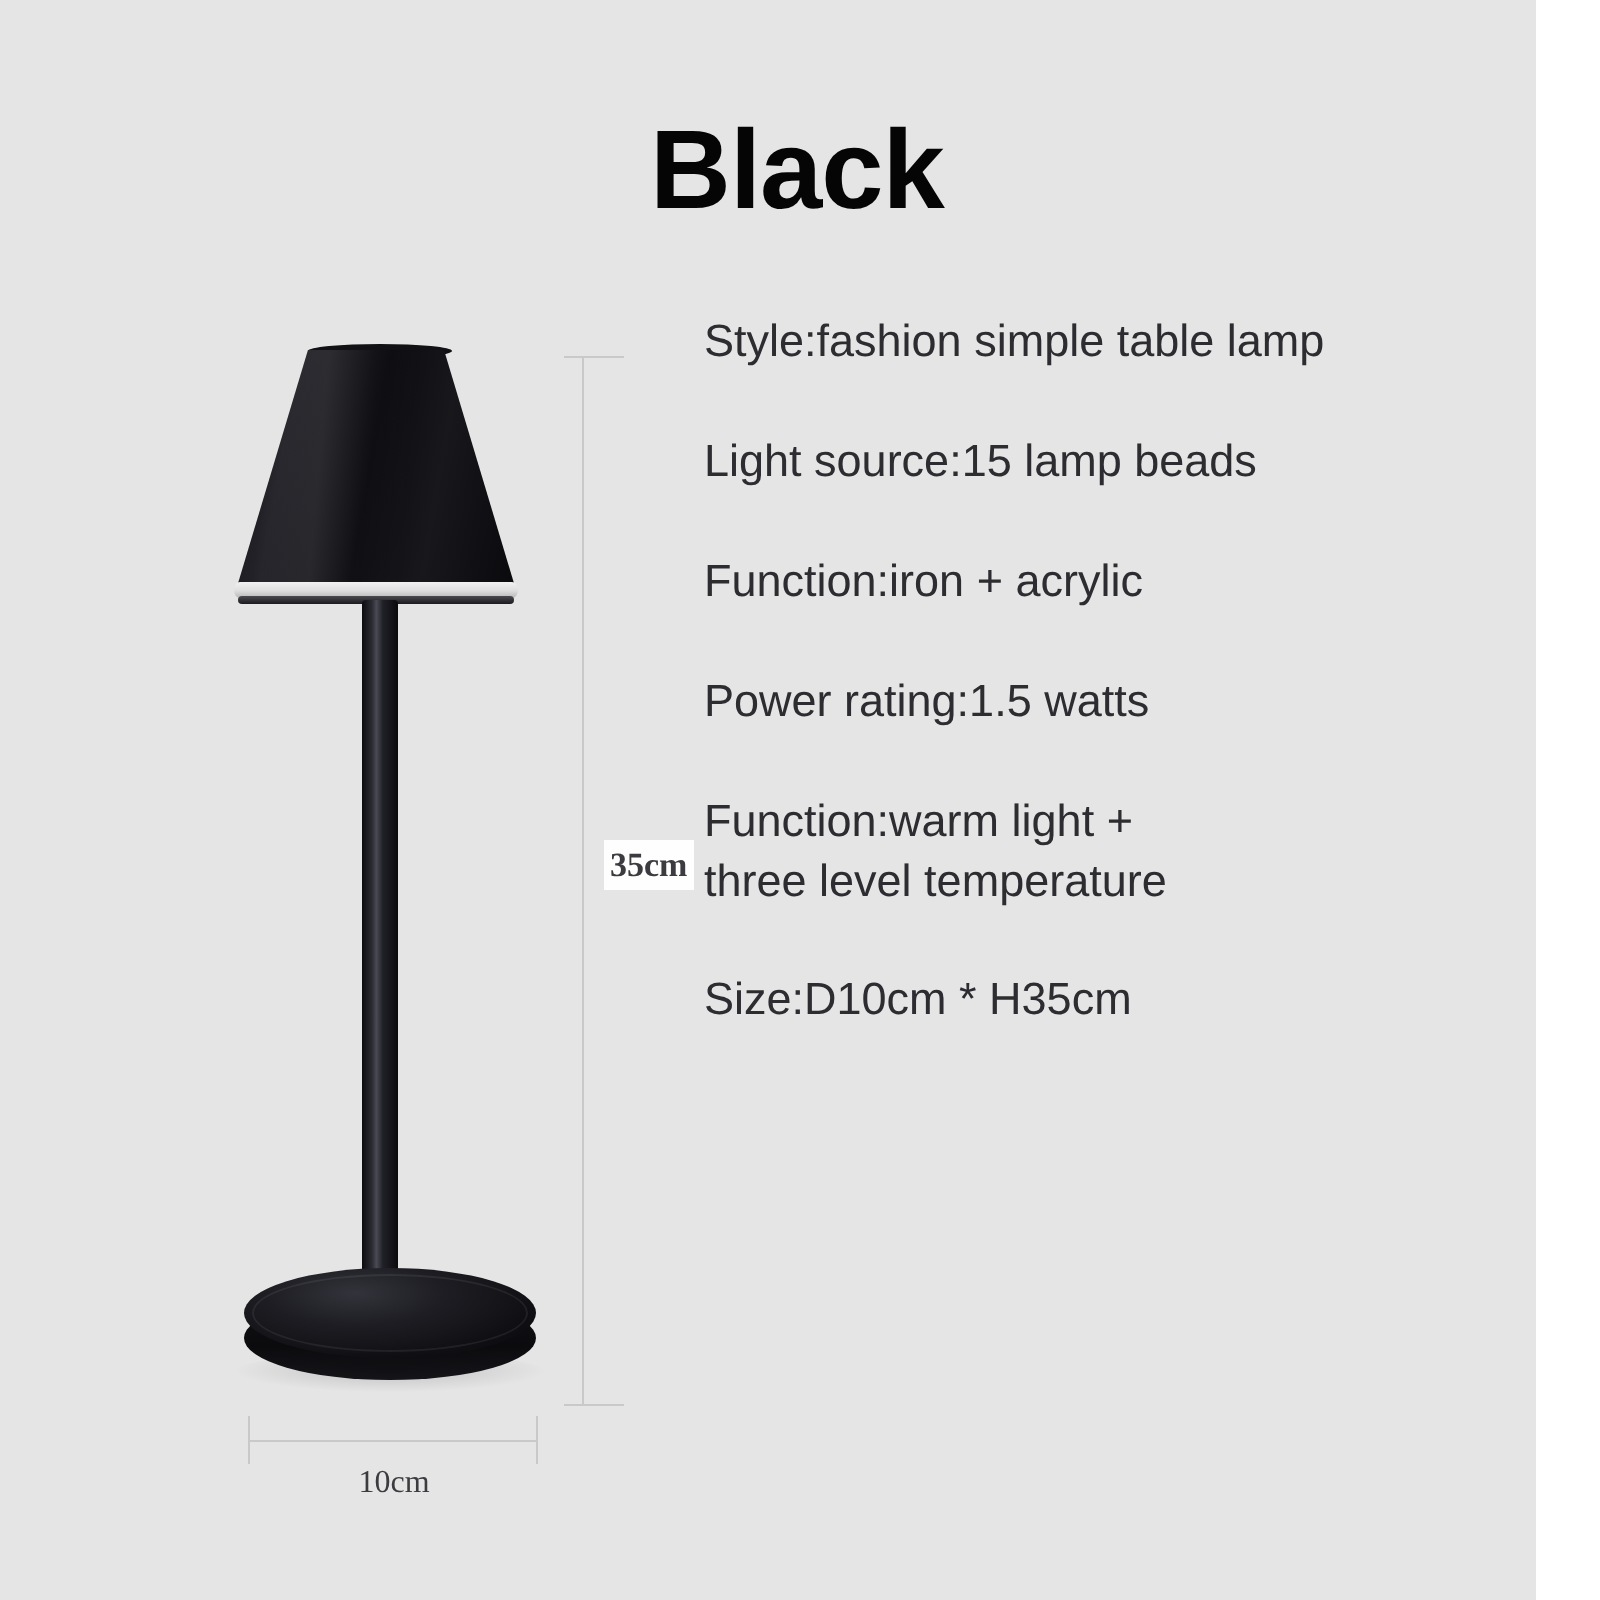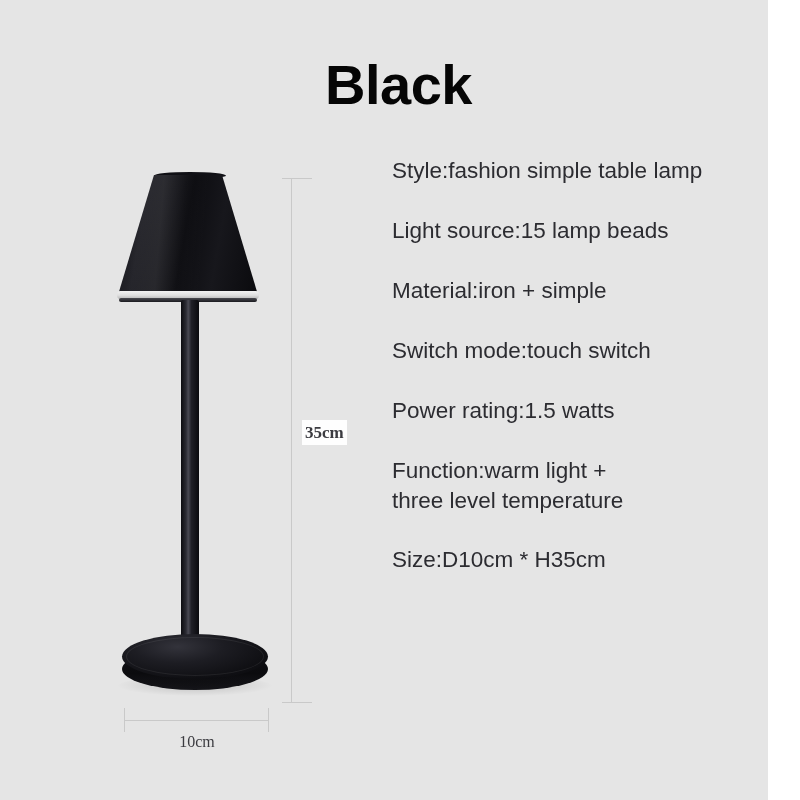--- a/index.html
+++ b/index.html
@@ -25,21 +25,21 @@
     font-weight: bold;
     color: #050505;
     letter-spacing: -0.5px;
     line-height: 1;
     font-family: "Liberation Sans", sans-serif;
   }
 
   
   #spec-list {
     position: absolute;
-    left: 392px;
+    left: 352px;
     top: 156px;
     width: 400px;
   }
   .spec-line {
     font-size: 22.5px;
     color: #2c2c31;
     line-height: 30px;
     margin-bottom: 30px;
     white-space: pre-line;
     font-family: "Liberation Sans", sans-serif;
@@ -248,21 +248,20 @@
   <div id="dim-v-label">35cm</div>
 
   <div class="dim-line" id="dim-h-line"></div>
   <div class="dim-line" id="dim-h-tick-left"></div>
   <div class="dim-line" id="dim-h-tick-right"></div>
   <div id="dim-h-label">10cm</div>
 
   <div id="spec-list">
     <div class="spec-line">Style:fashion simple table lamp</div>
     <div class="spec-line">Light source:15 lamp beads</div>
-    <div class="spec-line">Material:iron + simple</div>
-    <div class="spec-line">Switch mode:touch switch</div>
+    <div class="spec-line">Function:iron + acrylic</div>
     <div class="spec-line">Power rating:1.5 watts</div>
     <div class="spec-line two-line">Function:warm light +
 three level temperature</div>
     <div class="spec-line">Size:D10cm * H35cm</div>
   </div>
 
 </div>
 
 </body></html>

